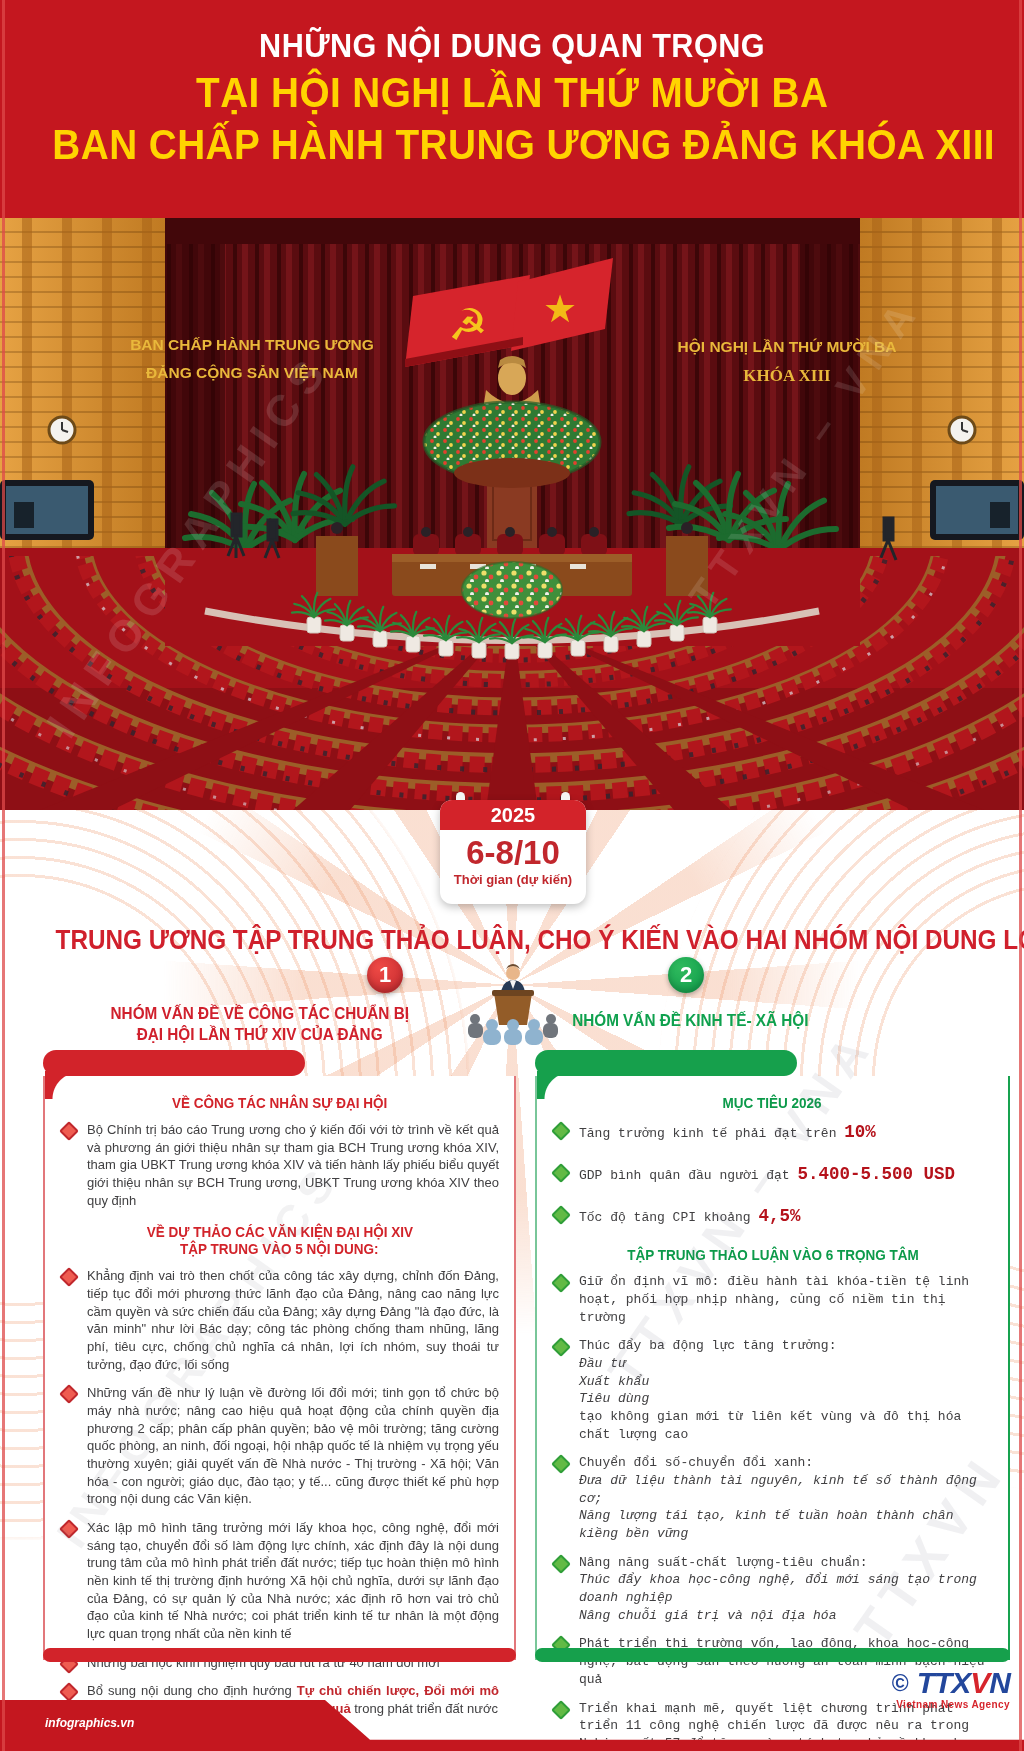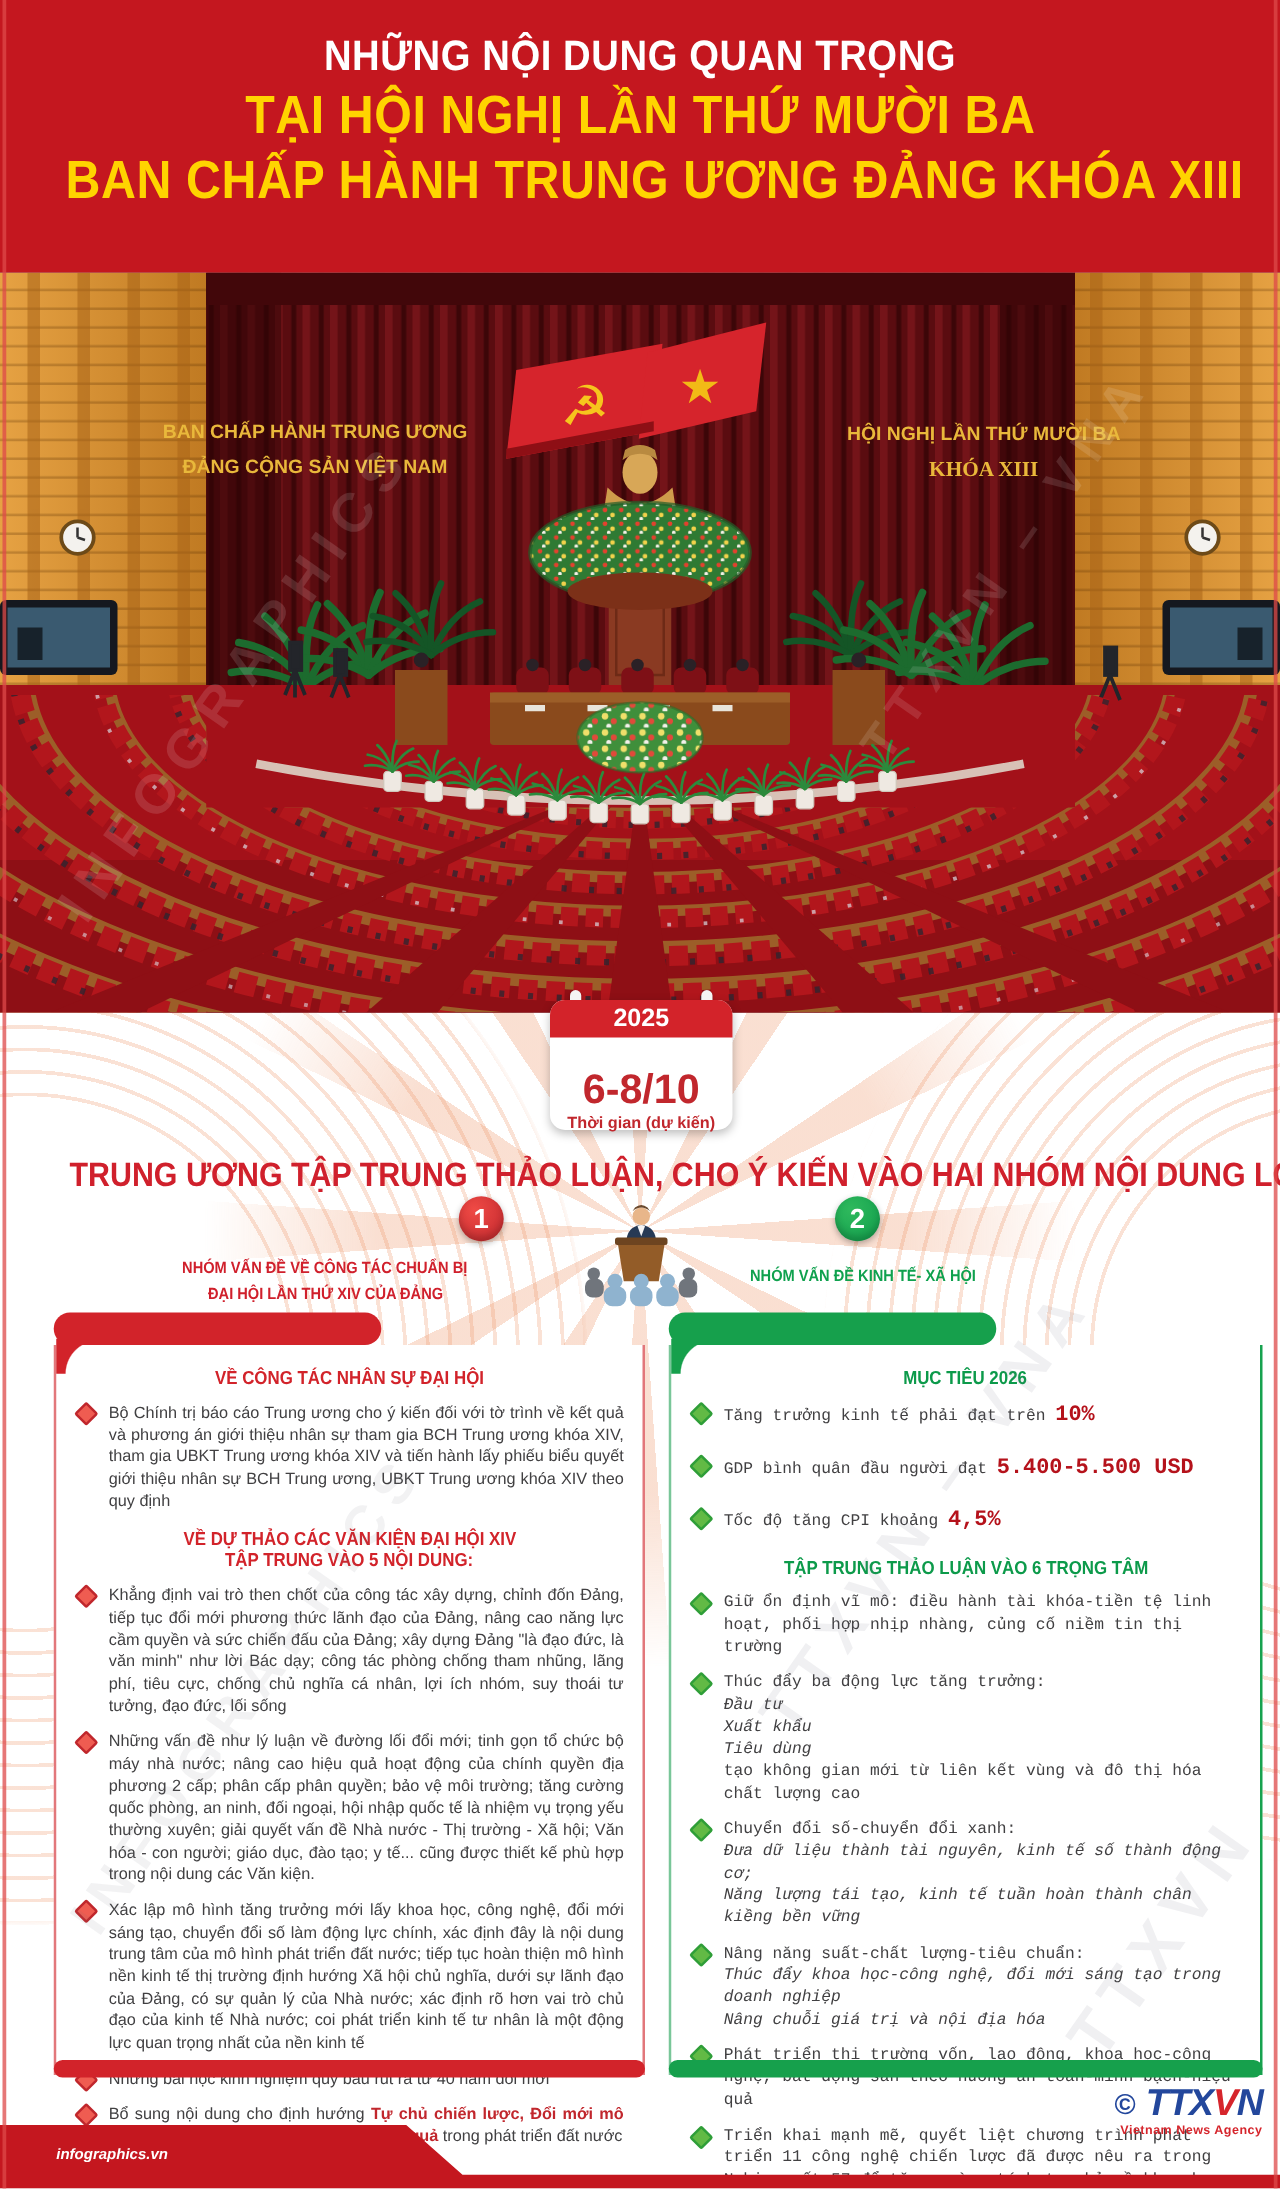--- a/index.html
+++ b/index.html
@@ -34,32 +34,32 @@
   .photo svg{display:block;}
 
   
   .badge{position:absolute;left:440px;top:800px;width:146px;height:104px;z-index:12;
          background:#ffffff;border-radius:12px;box-shadow:0 3px 8px rgba(0,0,0,.25);text-align:center;}
   .badge .bar{position:absolute;left:0;top:0;right:0;height:30px;background:#d3232a;border-radius:12px 12px 0 0;
               color:#fff;font-weight:bold;font-size:20px;line-height:30px;}
   .badge .riv{position:absolute;top:-8px;width:9px;height:22px;border-radius:5px;background:#f4f4f4;
               box-shadow:0 1px 2px rgba(0,0,0,.35);}
   .riv.r1{left:16px;} .riv.r2{right:16px;}
-  .badge .date{margin-top:52px;color:#c1272d;font-weight:bold;font-size:33px;line-height:38px;}
+  .badge .date{margin-top:34px;color:#c1272d;font-weight:bold;font-size:33px;line-height:38px;}
   .badge .note{color:#c1272d;font-weight:bold;font-size:13px;line-height:16px;}
 
   
   .headline{position:absolute;left:0;top:925px;width:1024px;text-align:center;z-index:10;
             color:#d0202c;font-weight:bold;font-size:27px;}
   .numcirc{position:absolute;width:36px;height:36px;border-radius:50%;z-index:10;color:#fff;
            font-weight:bold;font-size:22px;line-height:36px;text-align:center;
            box-shadow:0 2px 5px rgba(0,0,0,.3), inset 0 -4px 6px rgba(0,0,0,.18);}
   .n1{left:367px;top:957px;background:radial-gradient(circle at 35% 30%,#ef4a45,#c1272d);}
   .n2{left:668px;top:957px;background:radial-gradient(circle at 35% 30%,#2fb95d,#0f9d4b);}
-  .glabel{position:absolute;z-index:10;text-align:center;font-weight:bold;font-size:13px;line-height:21px;}
+  .glabel{position:absolute;z-index:10;text-align:center;font-weight:bold;font-size:17px;line-height:21px;}
   .g1{left:45px;top:1003px;width:430px;color:#d0202c;}
   .g2{left:480px;top:1010px;width:420px;color:#0fa14e;}
   .podicon{position:absolute;left:468px;top:963px;z-index:10;}
 
   
   .panel{position:absolute;top:1076px;height:584px;background:#fff;z-index:10;box-sizing:border-box;}
   .panel.left{left:22px;width:473px;border-left:2px solid #e2777b;border-right:2px solid #e2777b;margin-left:21px;}
   .panel.right{left:535px;width:475px;border-left:2px solid #79c699;border-right:2px solid #17a24f;}
   .tab{position:absolute;top:-26px;left:-2px;height:26px;border-radius:14px;z-index:11;}
   .panel.left  .tab{width:262px;background:#d2232a;}

